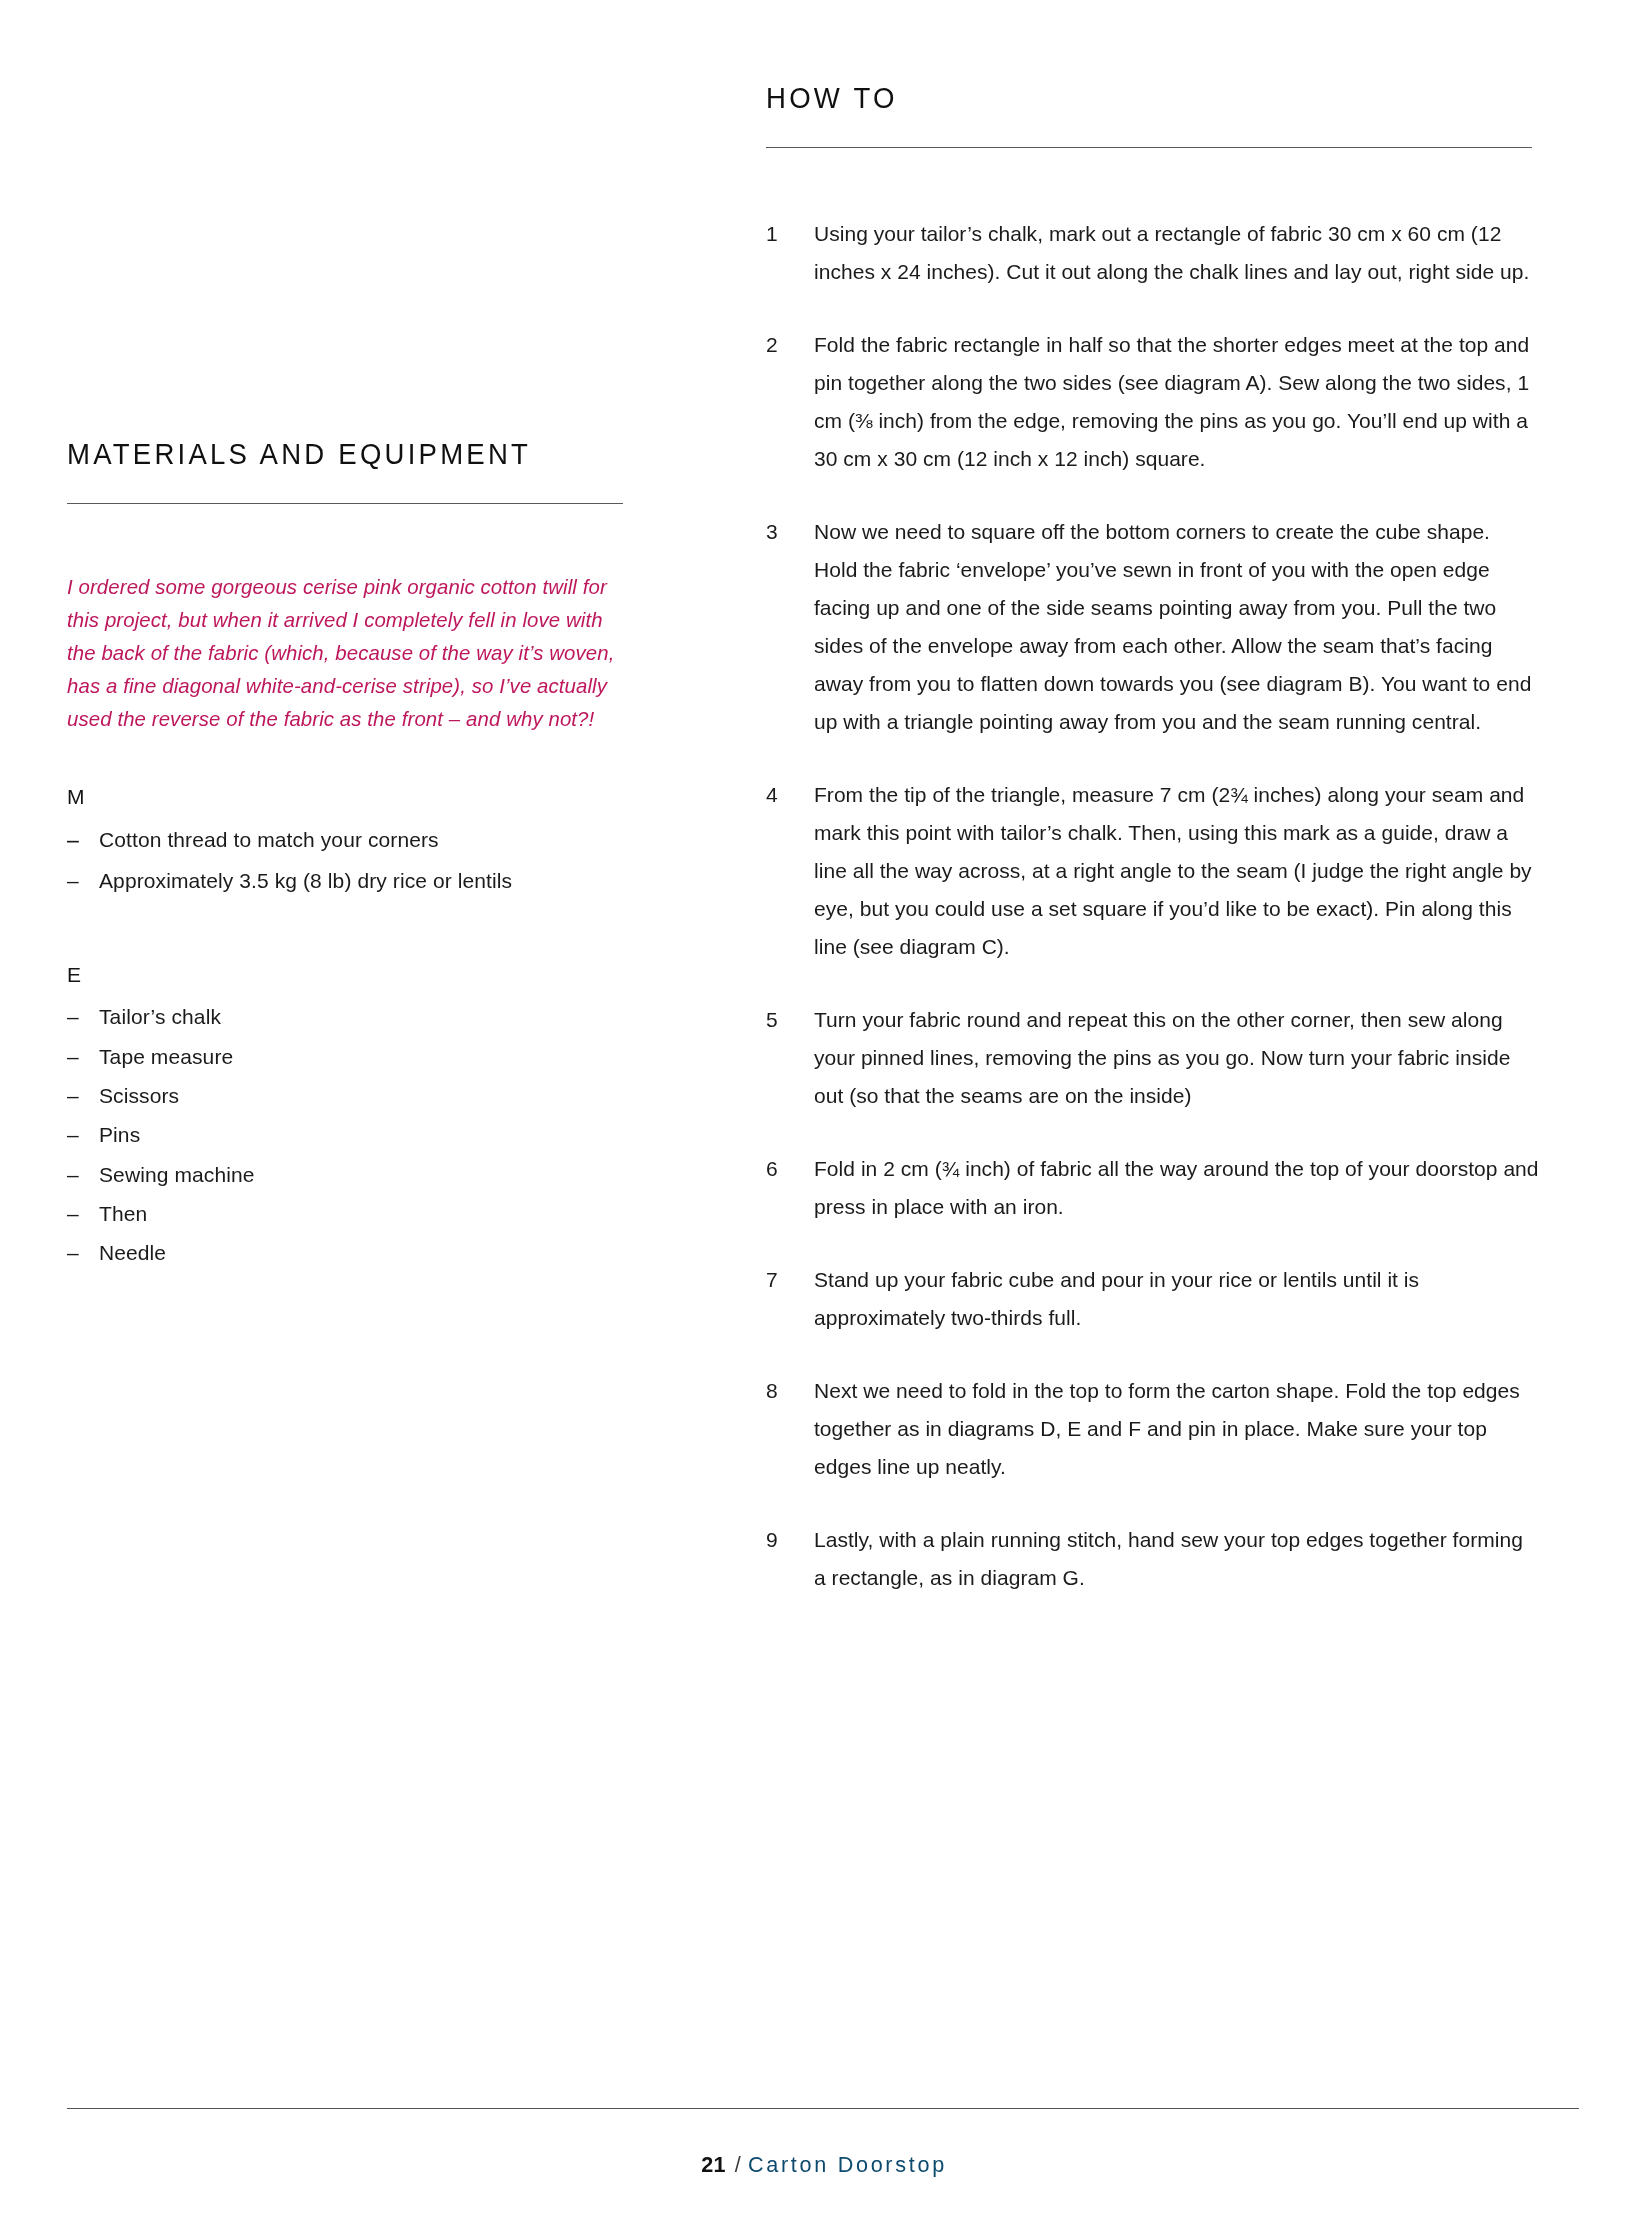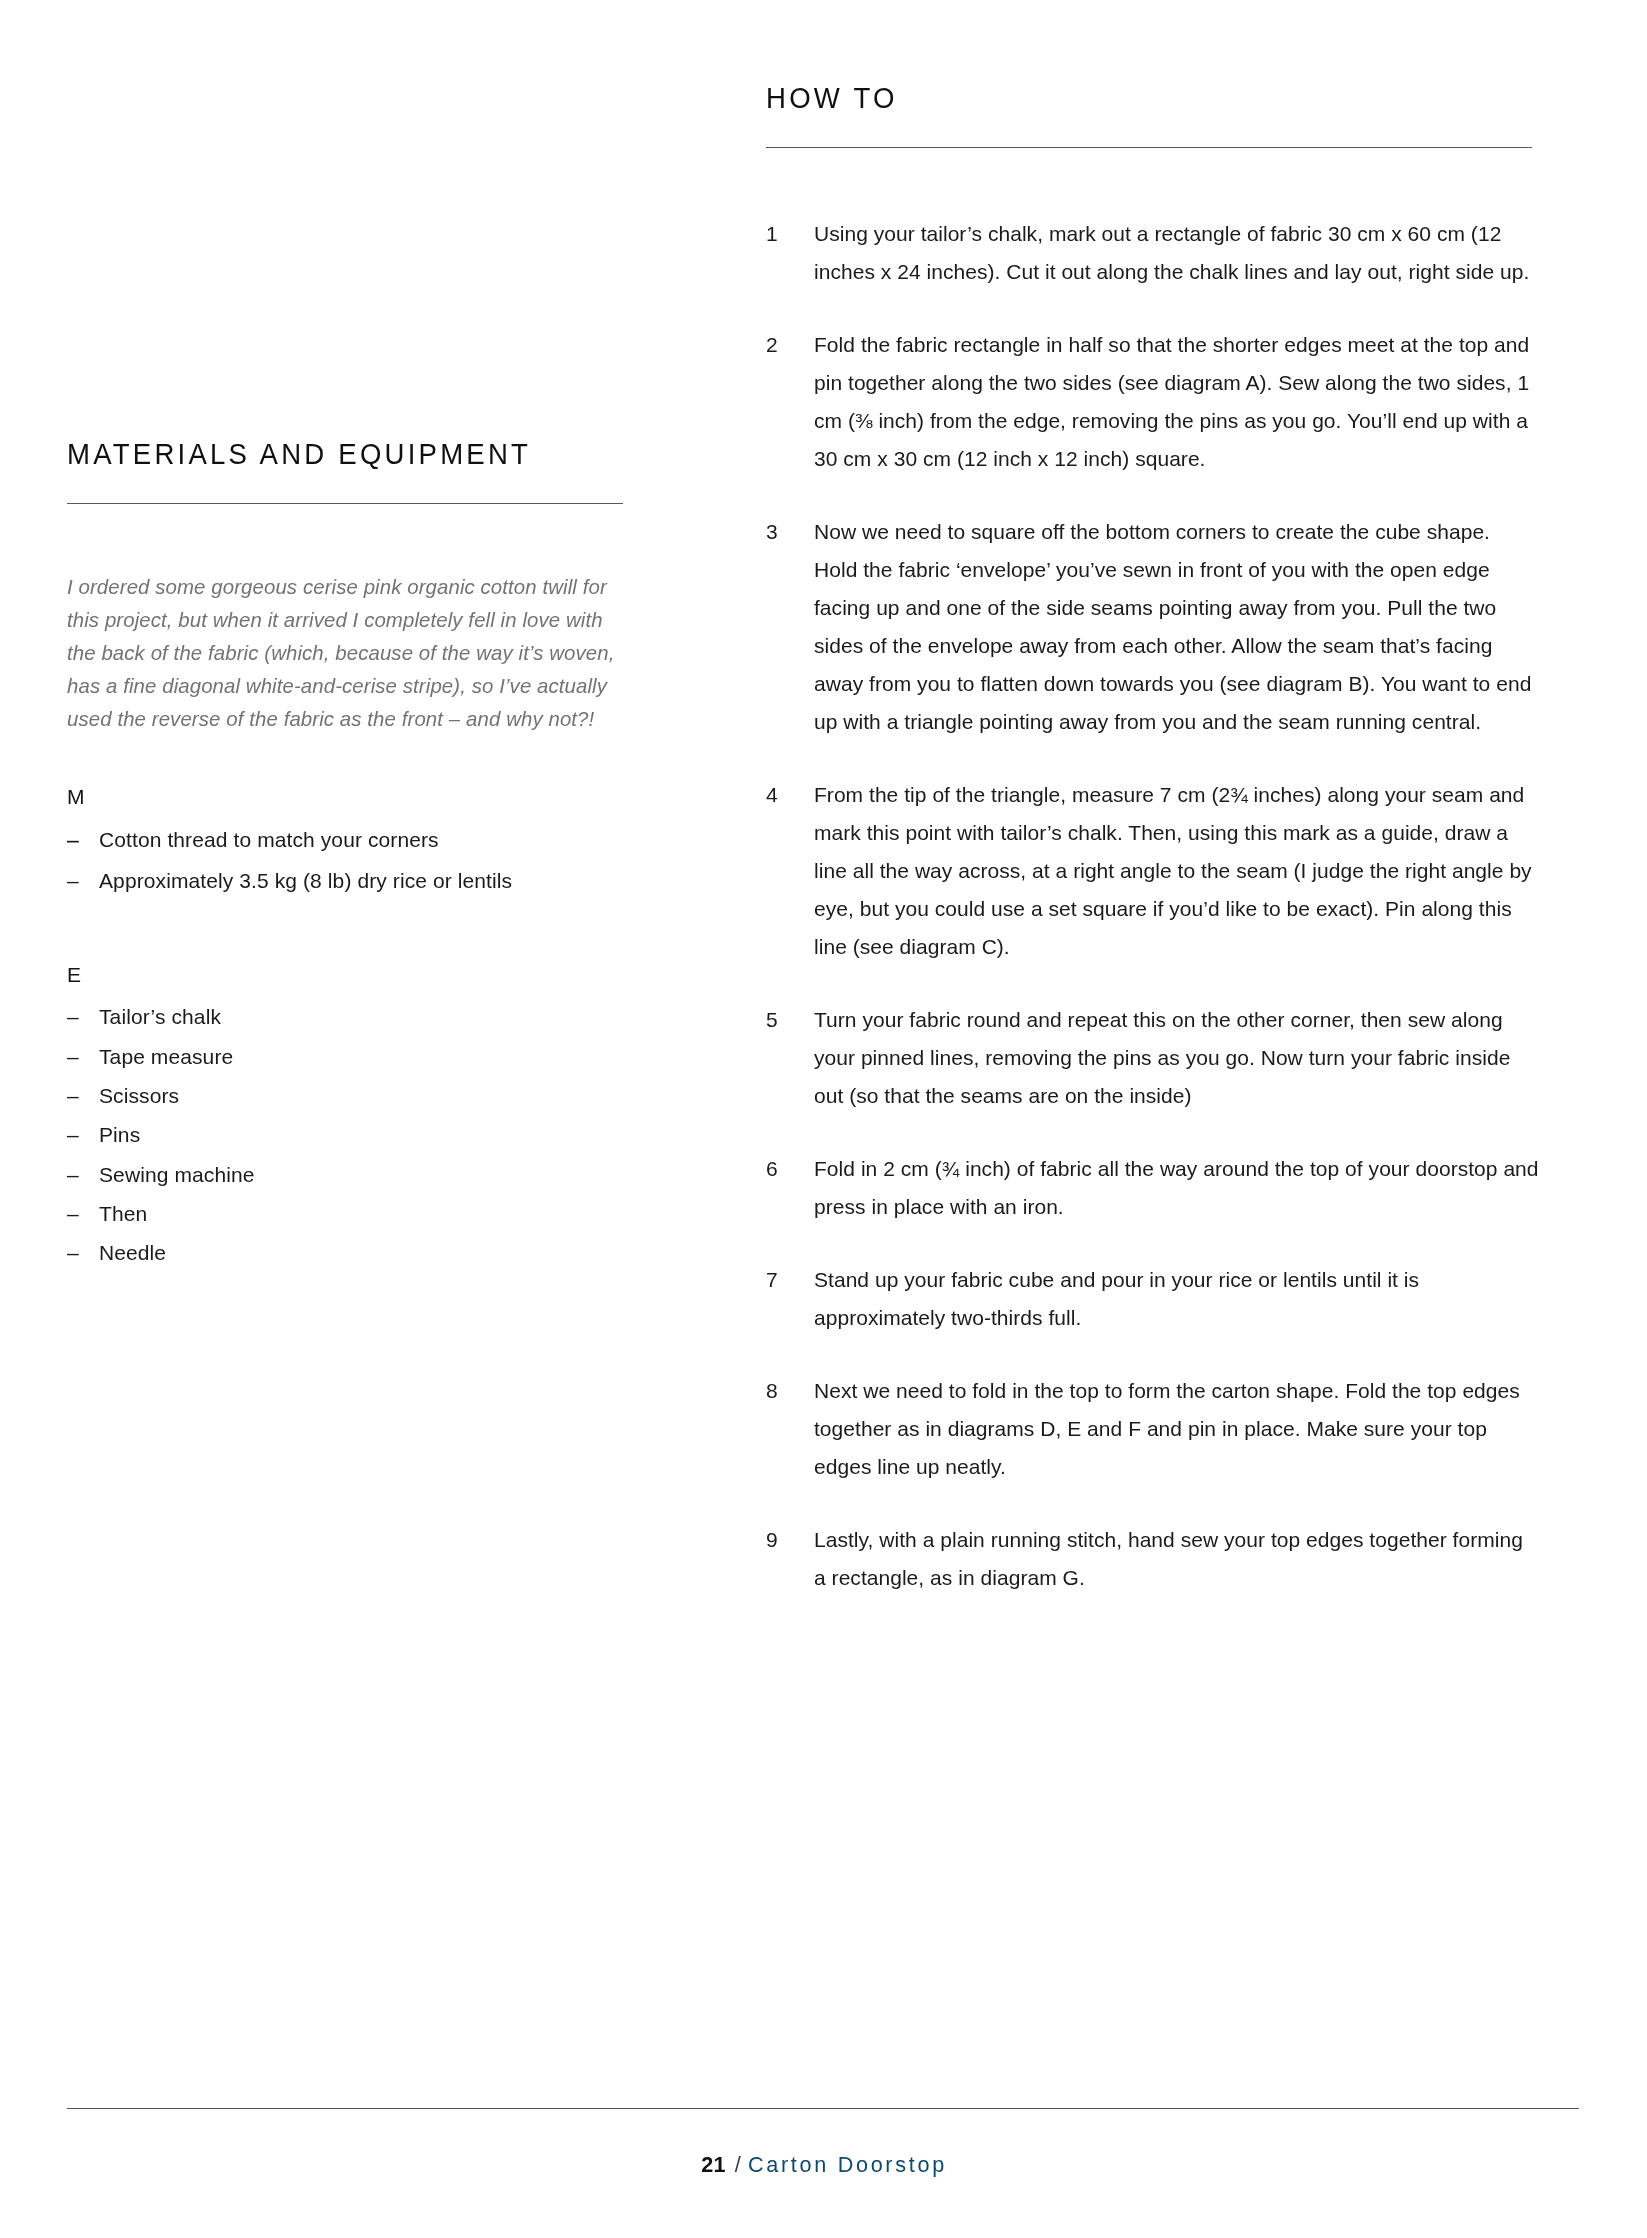--- a/index.html
+++ b/index.html
@@ -63,21 +63,21 @@
   }
   .col-left .heading-rule { width: 556px; }
   .col-right .heading-rule { width: 766px; }
 
   
   .intro {
     margin: 67px 0 0 0;
     font-style: italic;
     font-size: 20.4px;
     line-height: 33px;
-    color: #737373;
+    color: #be185d;
     max-width: 560px;
     letter-spacing: 0.1px;
   }
 
   .list-block {
     margin-top: 45px;
   }
   .list-label {
     font-size: 21px;
     line-height: 32px;

